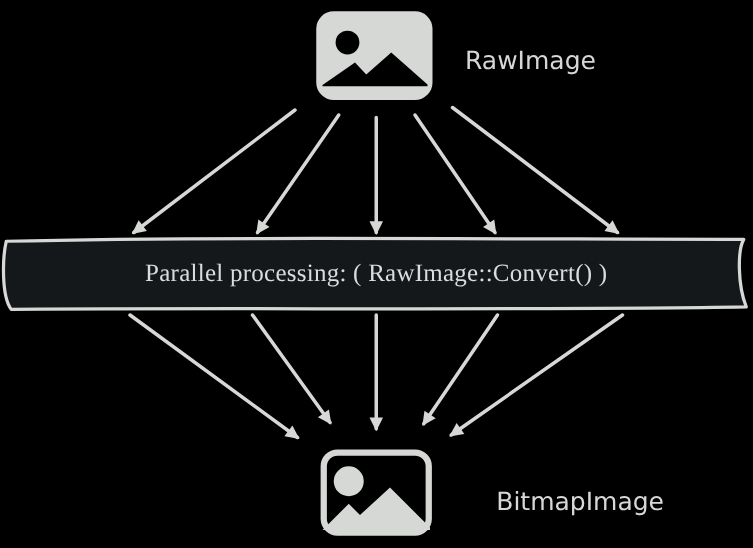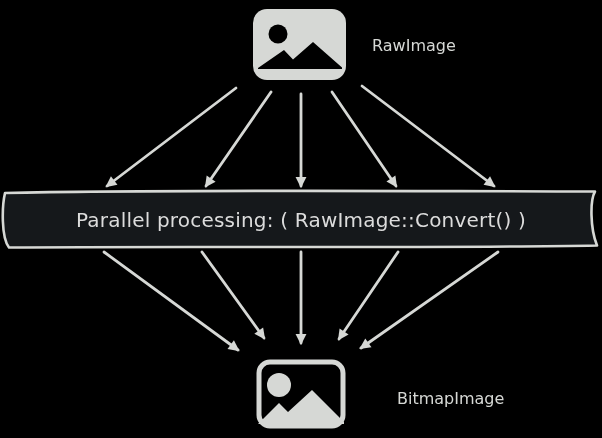--- a/index.html
+++ b/index.html
@@ -35,25 +35,26 @@
   .bar-label{
     position:absolute;
     left:0;top:191px;
     width:602px;height:57px;
     display:flex;align-items:center;justify-content:center;
     color:var(--bar-text);
     font-size:20px;
     letter-spacing:0.2px;
     white-space:nowrap;
     pointer-events:none;
+    font-family:Liberation Serif, serif;
   }
   .node-label{
     position:absolute;
     color:var(--foreground);
-    font-size:16px;
+    font-size:20px;
     white-space:nowrap;
   }
   .node-label.raw{left:372px;top:36px;}
   .node-label.bitmap{left:374px;top:389px;margin-left:23px;}
 </style>
 </head>
 <body>
 
 <div class="stage">
 

